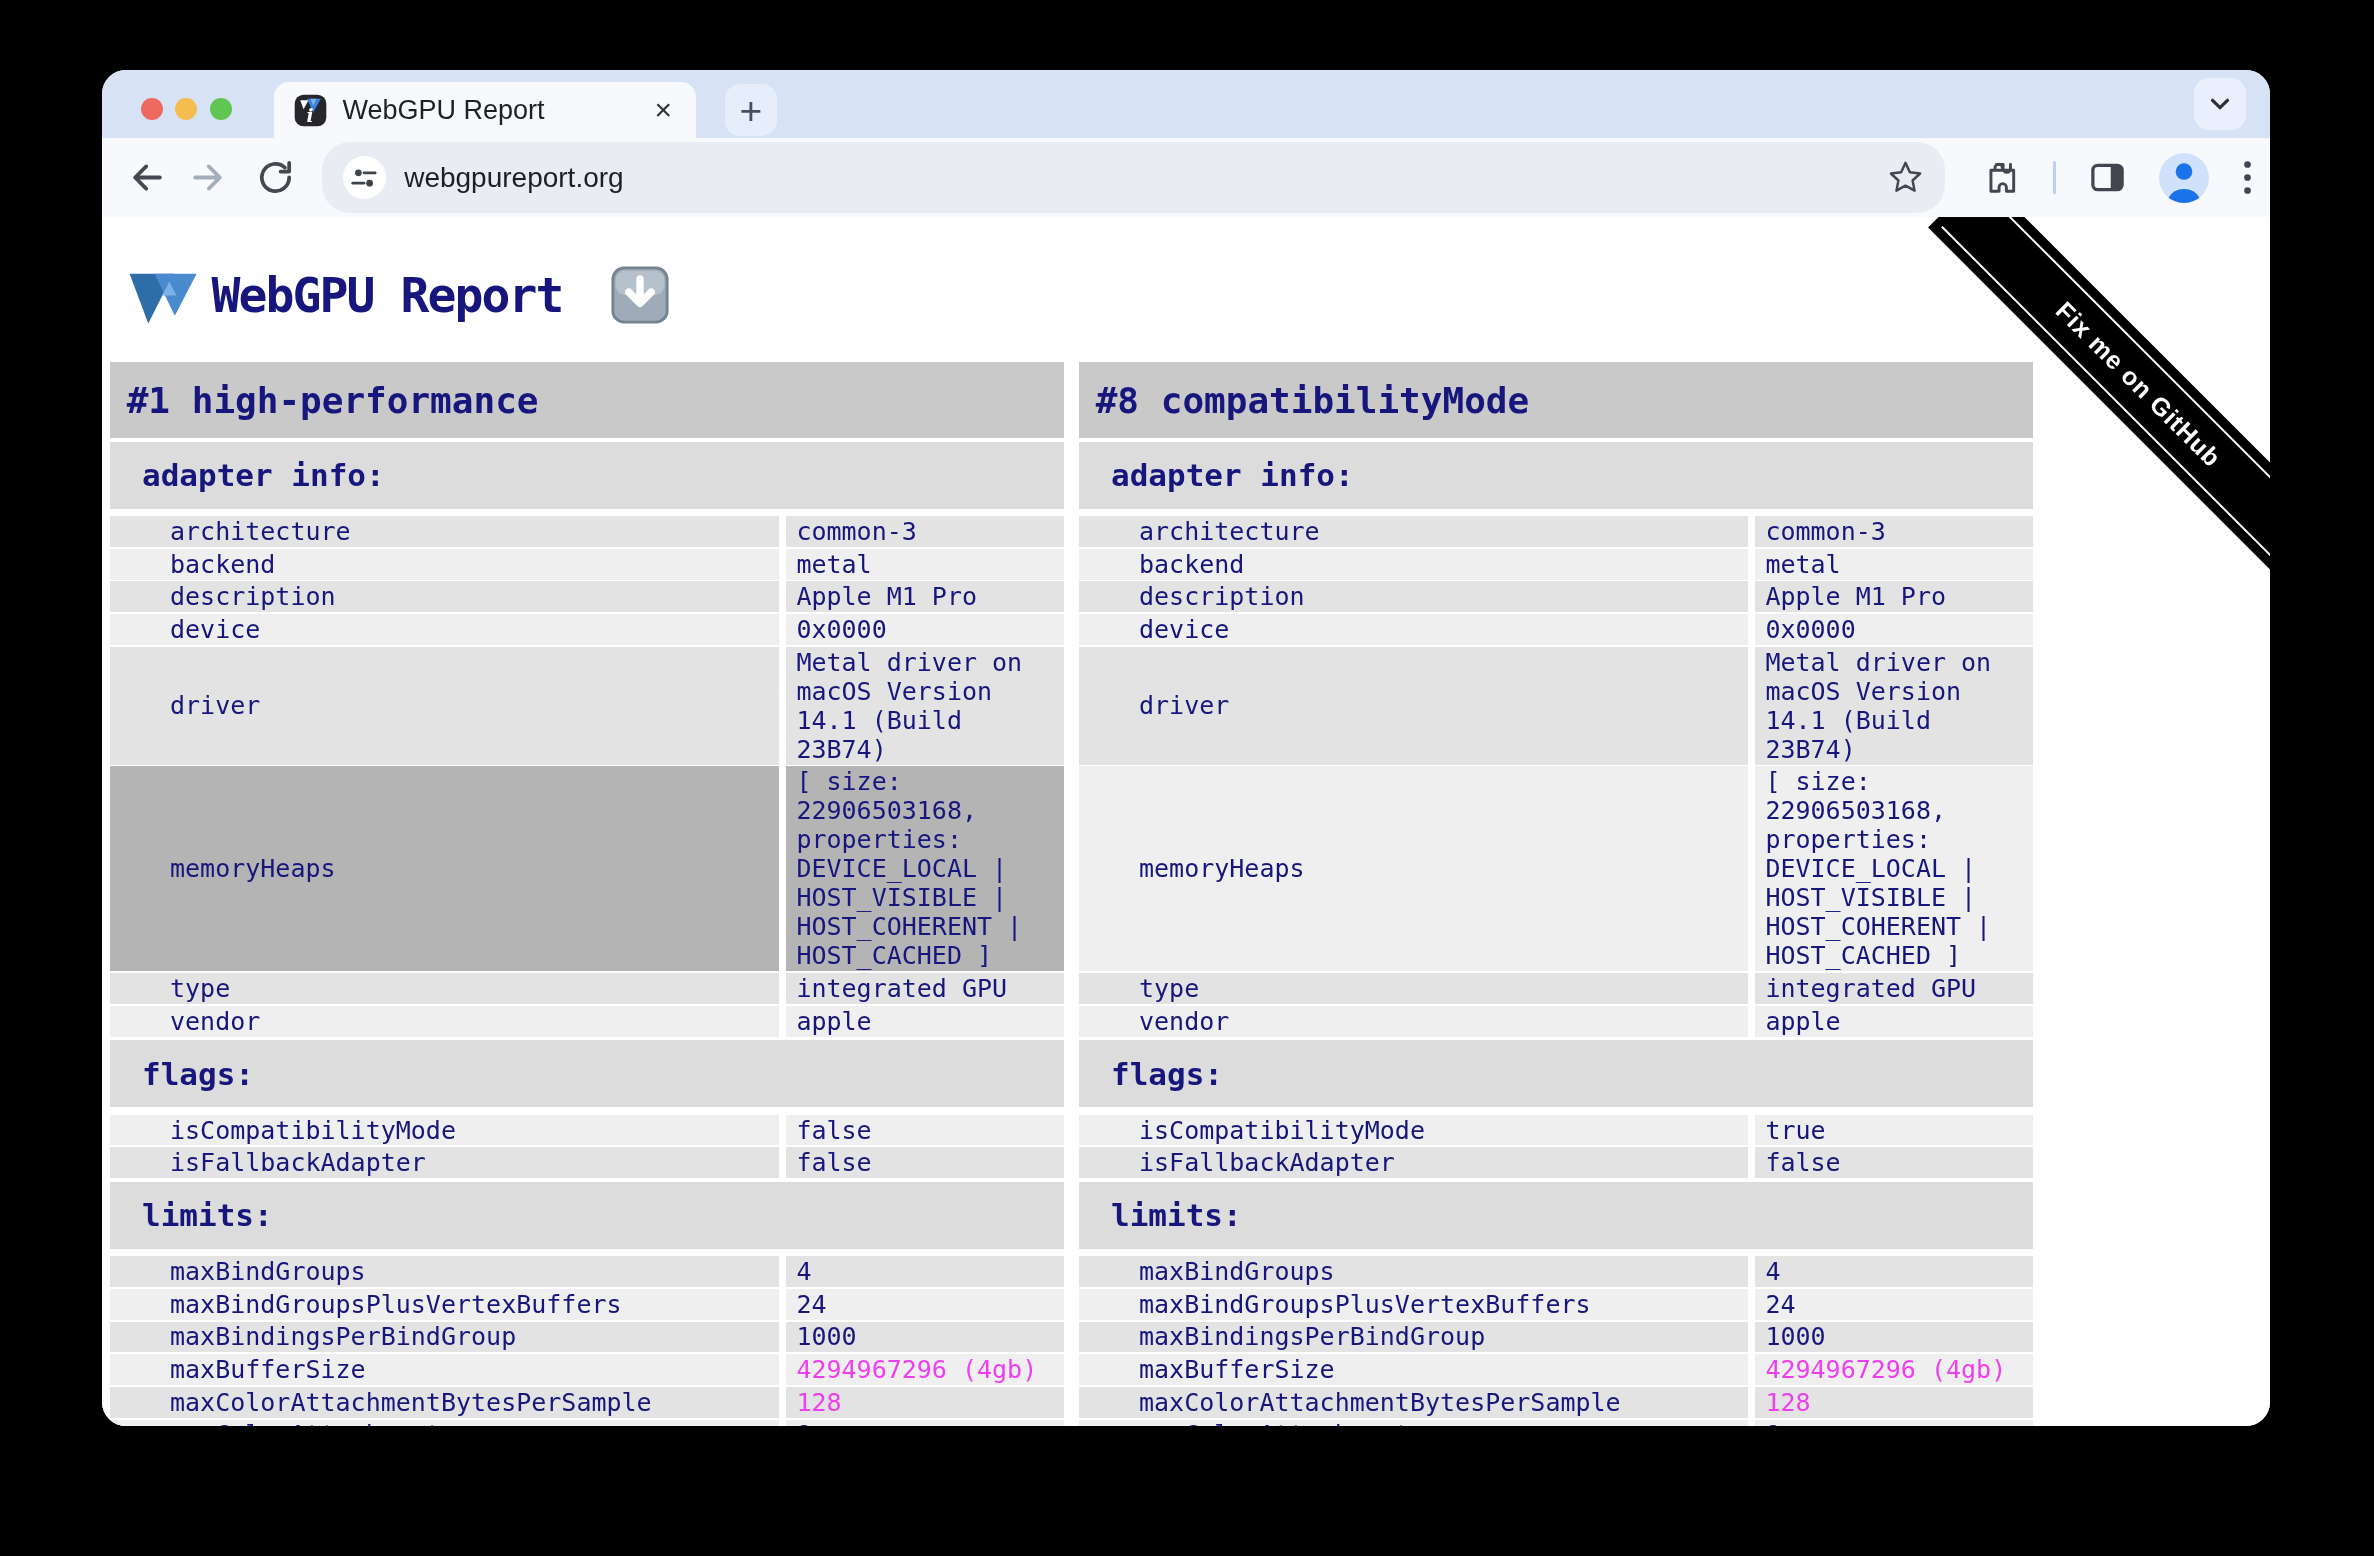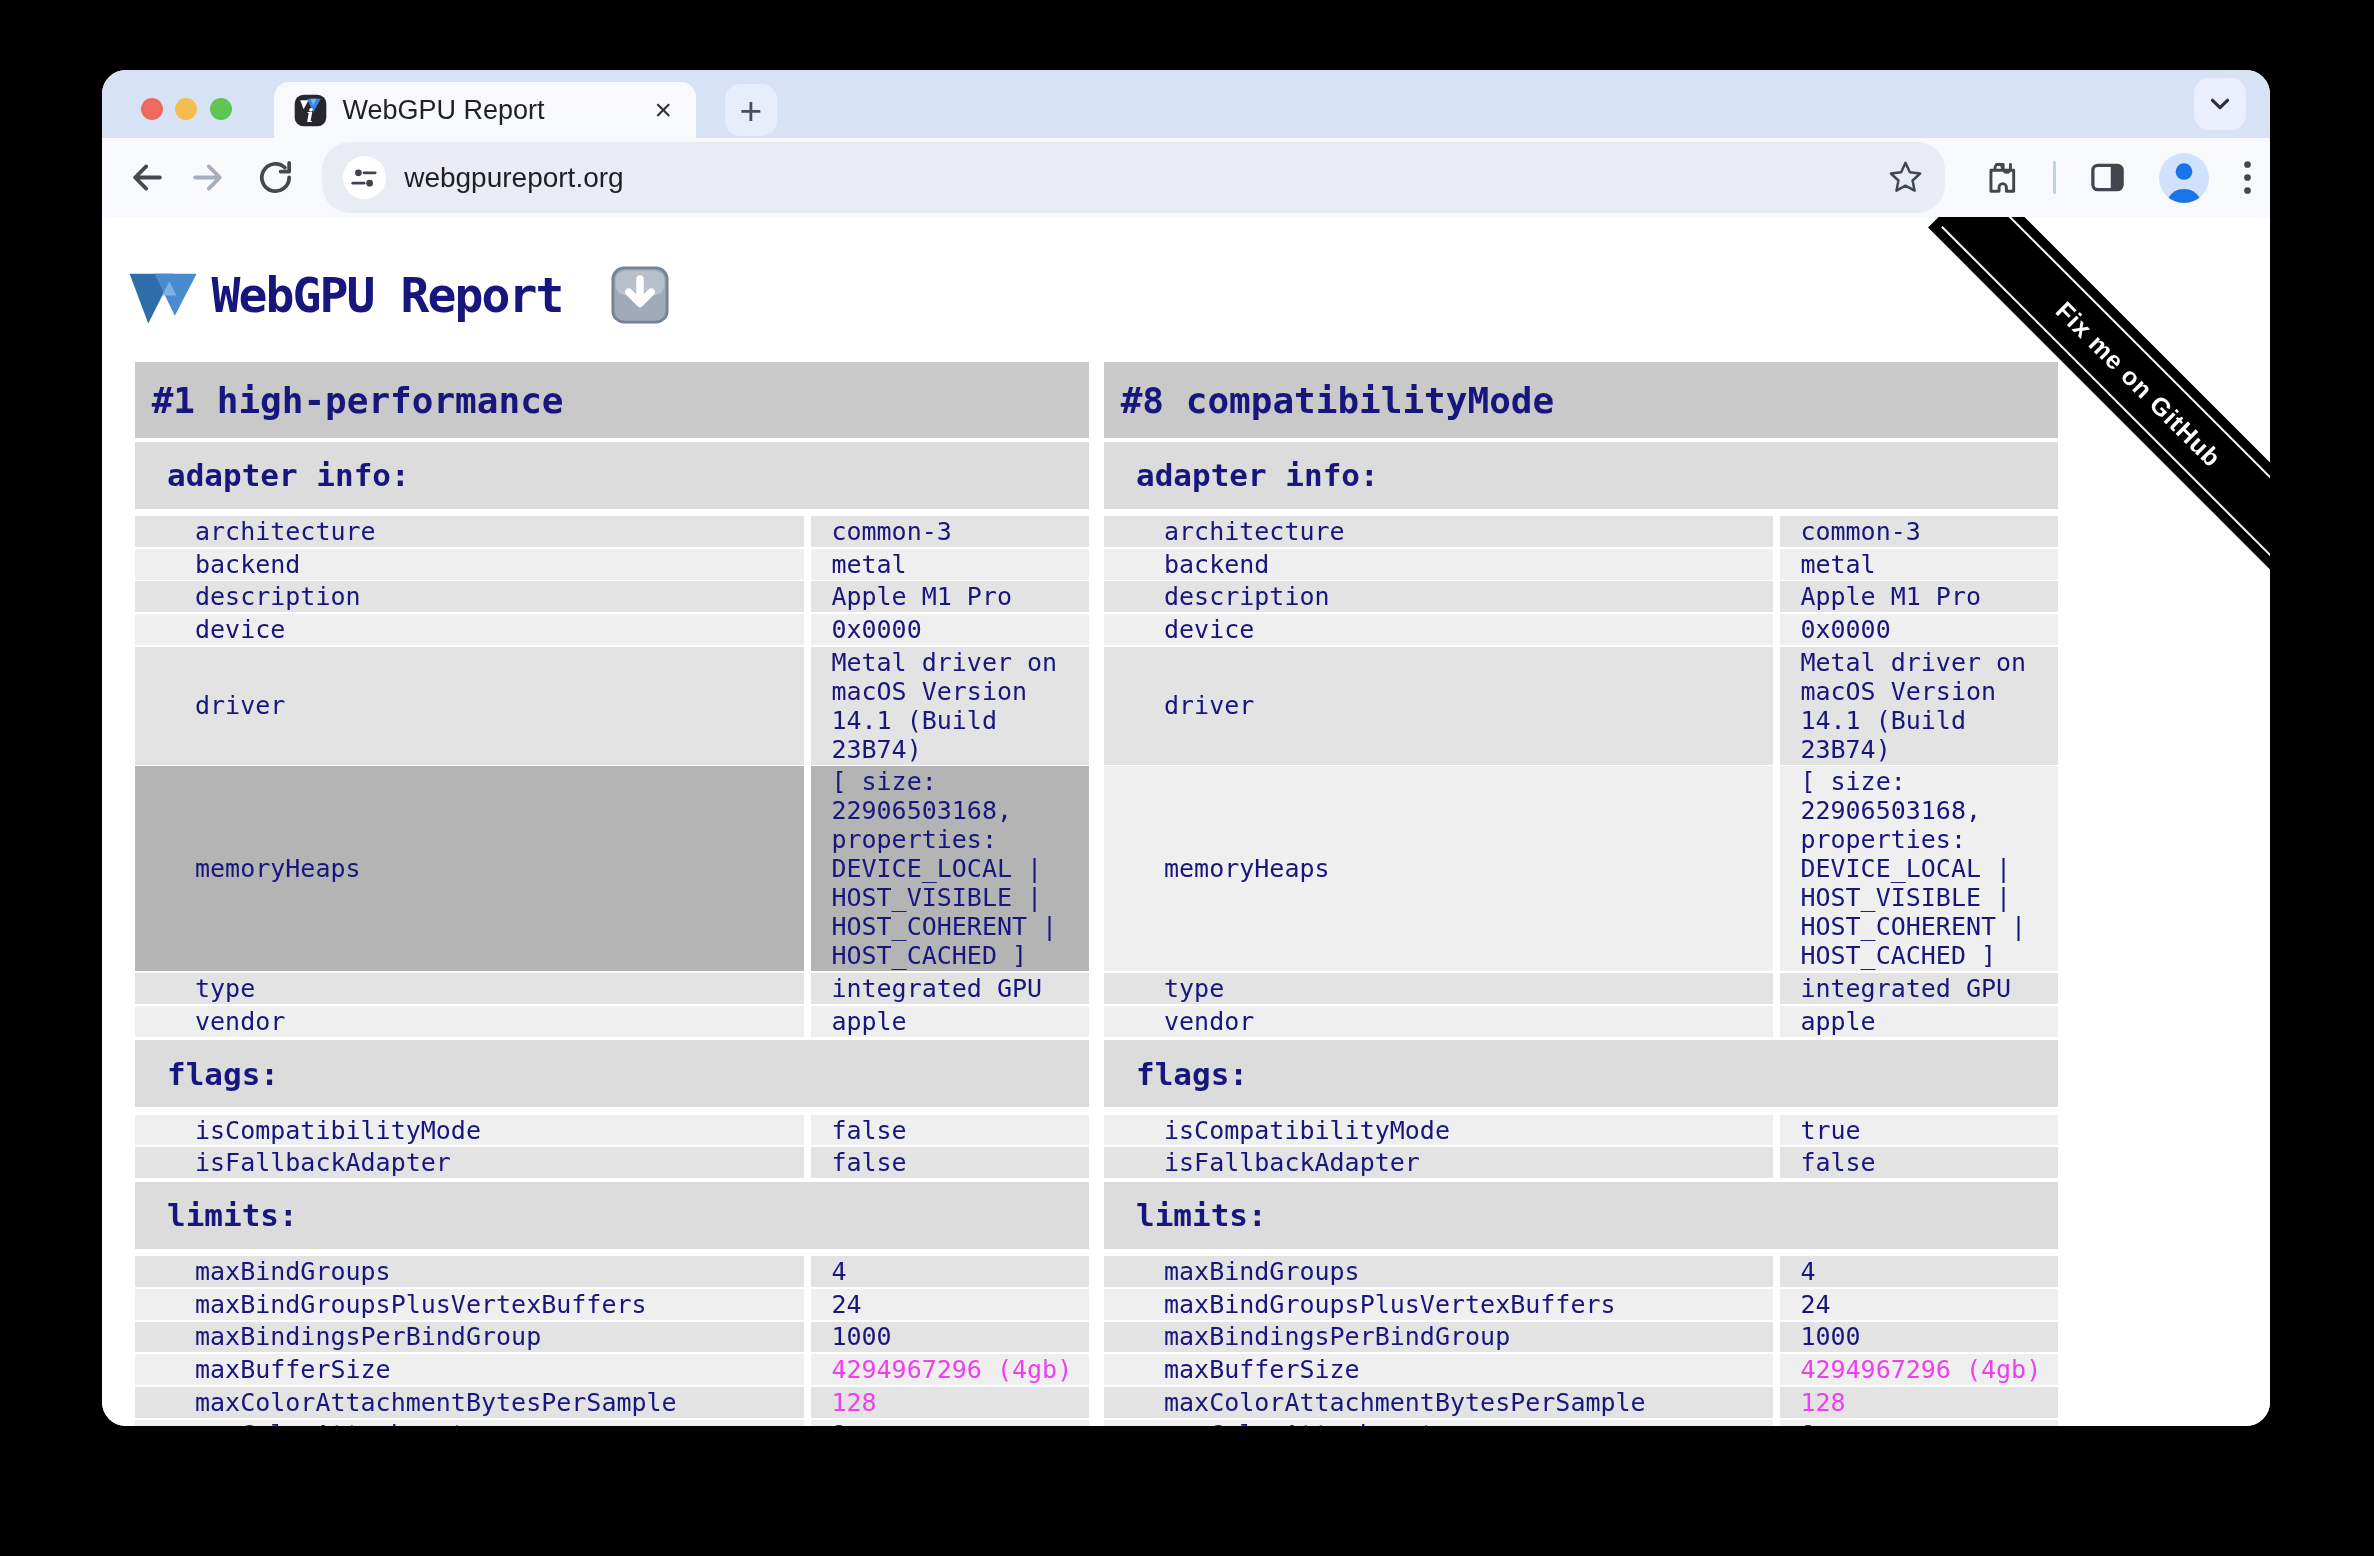--- a/index.html
+++ b/index.html
@@ -50,31 +50,31 @@
   .page-title{margin:0 0 0 5.6px;font-family:"DejaVu Sans Mono",monospace;font-weight:700;
               font-size:48px;color:var(--navy,#16167d);letter-spacing:-1.9px;white-space:nowrap;}
   .dl-btn{margin-left:48px;width:58px;height:58px;flex:0 0 auto;}
 
   .ribbon{position:absolute;top:139px;right:-119px;width:501px;transform:rotate(45deg);
           background:var(--ribbon-bg,#000);color:var(--ribbon-text,#fff);text-align:center;
           font-size:25px;font-weight:700;letter-spacing:0.9px;padding:12px 0;
           border-top:2.8px solid #fff;border-bottom:2.8px solid #fff;
           box-shadow:0 0 0 9.3px #000;z-index:5;text-decoration:none;}
 
-  .panels{display:flex;gap:15px;margin-left:33px;width:1922px;
+  .panels{display:flex;gap:15px;margin-left:8px;width:1922px;
           font-family:"DejaVu Sans Mono",monospace;color:var(--navy,#16167d);}
   .panel{width:954px;flex:0 0 auto;}
   .panel-title{height:76px;background:var(--panel-title-bg,#c9c9c9);display:flex;align-items:center;
                padding-left:16.7px;font-size:36px;font-weight:700;margin-bottom:3.7px;box-sizing:border-box;}
   .section-heading{height:67px;background:var(--section-bg,#dcdcdc);display:flex;align-items:center;
                padding-left:32px;font-size:31px;font-weight:700;margin:3.7px 0 7.4px;box-sizing:border-box;}
   .row{display:flex;margin-bottom:1.9px;font-size:25px;}
   .cell{line-height:29px;padding-top:0.9px;padding-bottom:0.9px;box-sizing:border-box;}
   .cell.key{flex:0 0 669px;padding-left:60px;display:flex;align-items:center;}
-  .cell.val{flex:1;margin-left:7.4px;padding-left:20px;word-break:break-word;}
+  .cell.val{flex:1;margin-left:7.4px;padding-left:10px;word-break:break-word;}
   .row.shade-a .cell{background:var(--row-grey,#e3e3e3);}
   .row.shade-b .cell{background:var(--row-light,#efefef);}
   .row.highlight .cell{background:var(--row-highlight,#b4b4b4);}
   .cell.val.accent{color:var(--accent-magenta,#ee3fee);}
 
   svg{display:block;}
 </style>
 </head>
 <body>
 

